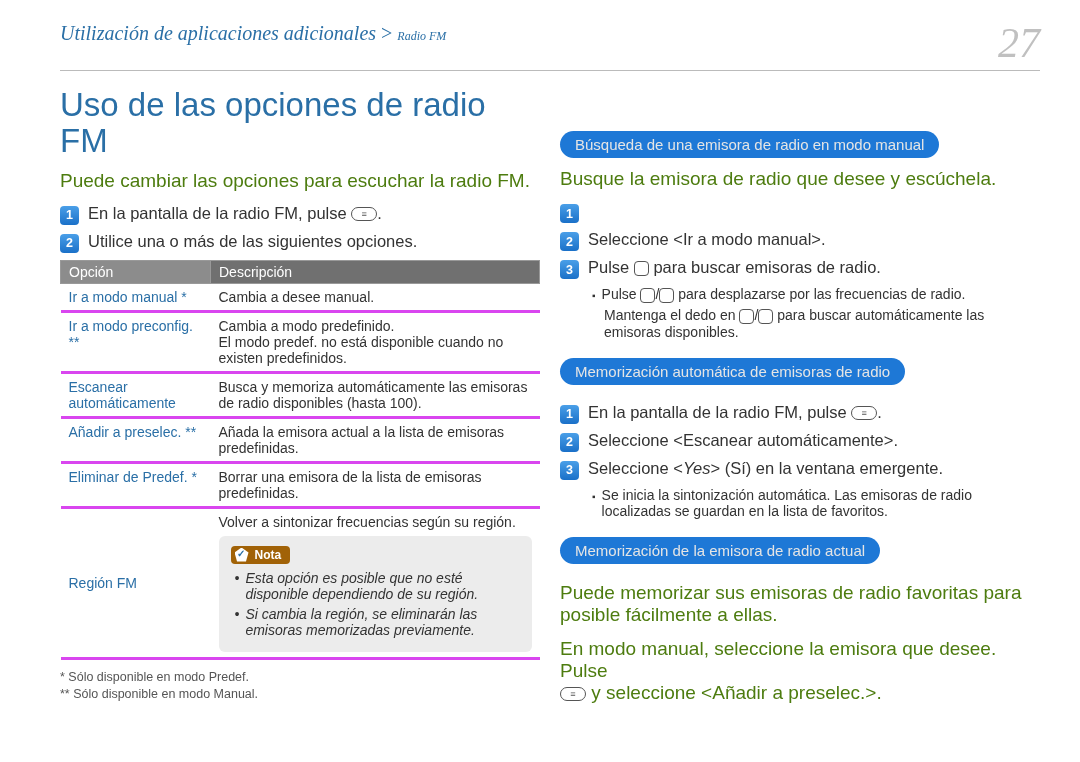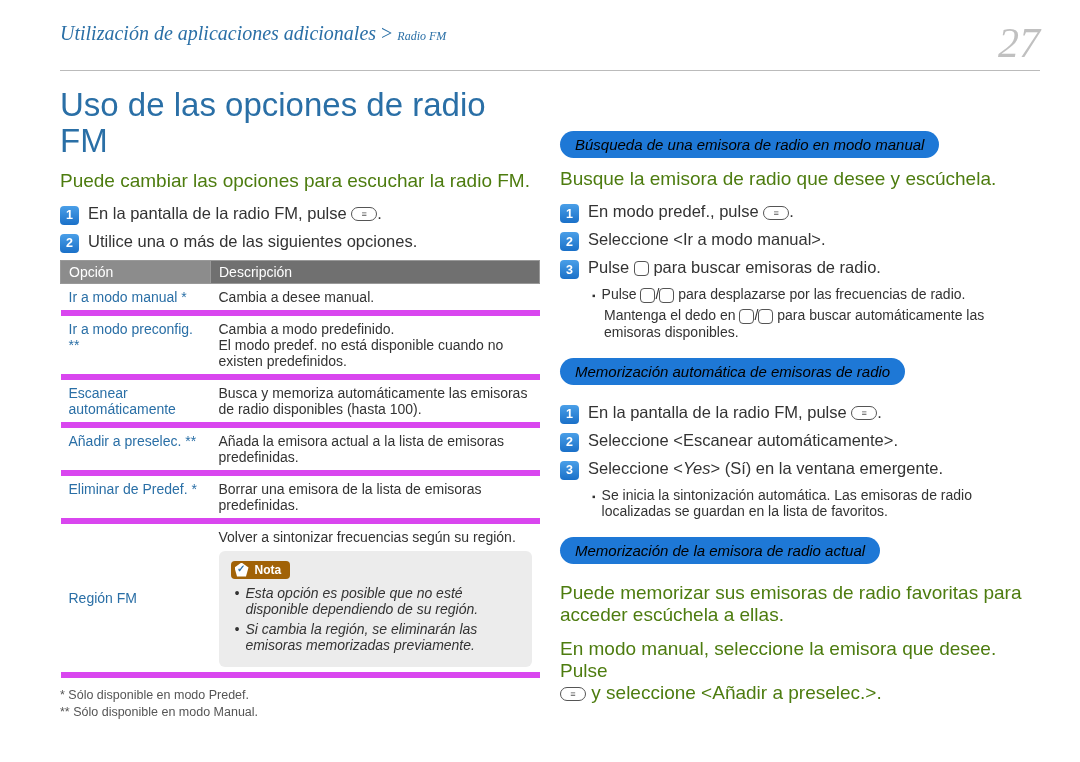--- a/index.html
+++ b/index.html
@@ -102,21 +102,21 @@
     background: #8c8c8c;
     color: #fff;
     font-weight: normal;
     text-align: left;
     padding: 3px 8px;
     border: 1px solid #999;
   }
   table.opts th:last-child { background: #707070; }
   table.opts td {
     padding: 5px 8px;
-    border-bottom: 6px solid #d946ef;
+    border-bottom: 3px solid #d946ef;
     vertical-align: top;
   }
   table.opts td.opt-name { color: #2a6fa6; width: 150px; }
   .note-box {
     background: #ececec;
     border-radius: 6px;
     padding: 10px 12px 10px 12px;
     margin-top: 6px;
   }
   .note-tag {
@@ -152,27 +152,26 @@
   .note-box li { font-size: 14px; margin-bottom: 4px; display:flex; gap:6px;font-style:italic;}
   .note-box li::before { content:"•"; }
   .footnote {
     font-size: 12.5px;
     color: #555;
     margin-top: 3px;
   }
   .pill {
     display: inline-block;
     background: #1e78d6;
-    color: #000000;
+    color: #e5e5e5;
     font-size: 15px;
     padding: 5px 15px;
     border-radius: 14px;
     margin-bottom: 10px;
     margin-top: 4px;
-    font-style: italic;
   }
   .sub-bullet {
     font-size: 14px;
     padding-left: 32px;
     margin-bottom: 14px;
   }
   .sub-bullet .row { display:flex; gap:6px; margin-bottom:4px; }
   .sub-bullet .row::before { content:"▪"; font-size:10px; padding-top:4px;}
   .sub-bullet .nob { padding-left:12px; }
 </style>
@@ -255,21 +254,20 @@
     <p class="footnote" style="margin-top:10px">* Sólo disponible en modo Predef.</p>
     <p class="footnote">** Sólo disponible en modo Manual.</p>
   </div>
 
   <div class="col" style="padding-top:40px">
     <div class="pill">Búsqueda de una emisora de radio en modo manual</div>
     <p class="body-text">Busque la emisora de radio que desee y escúchela.</p>
     <ol class="step-list">
       <li>
         <span class="step-num">1</span>
-        <span><span>En modo predef., pulse</span> <span class="icon-rect"></span>.</span>
       </li>
       <li>
         <span class="step-num">2</span>
         <span>Seleccione &lt;Ir a modo manual&gt;.</span>
       </li>
       <li>
         <span class="step-num">3</span>
         <span>Pulse <span class="icon-sq"></span> para buscar emisoras de radio.</span>
       </li>
     </ol>
@@ -295,20 +293,20 @@
         <span>Seleccione &lt;<i>Yes</i>&gt; (Sí) en la ventana emergente.</span>
       </li>
     </ol>
     <div class="sub-bullet">
       <div class="row">
           <span>Se inicia la sintonización automática. Las emisoras de radio localizadas se guardan en la lista de favoritos.</span>
         </div>
     </div>
 
     <div class="pill">Memorización de la emisora de radio actual</div>
-    <p class="body-text" style="margin-top:8px">Puede memorizar sus emisoras de radio favoritas para acceder escúchela a ellas.</p>
+    <p class="body-text" style="margin-top:8px">Puede memorizar sus emisoras de radio favoritas para posible fácilmente a ellas.</p>
     <p class="body-text">
       <span>En modo manual, seleccione la emisora que desee. Pulse </span><br>
       <span class="icon-rect"></span>
       <span> y seleccione &lt;Añadir a preselec.&gt;.</span>
     </p>
   </div>
 </div>
 
 </body></html>

